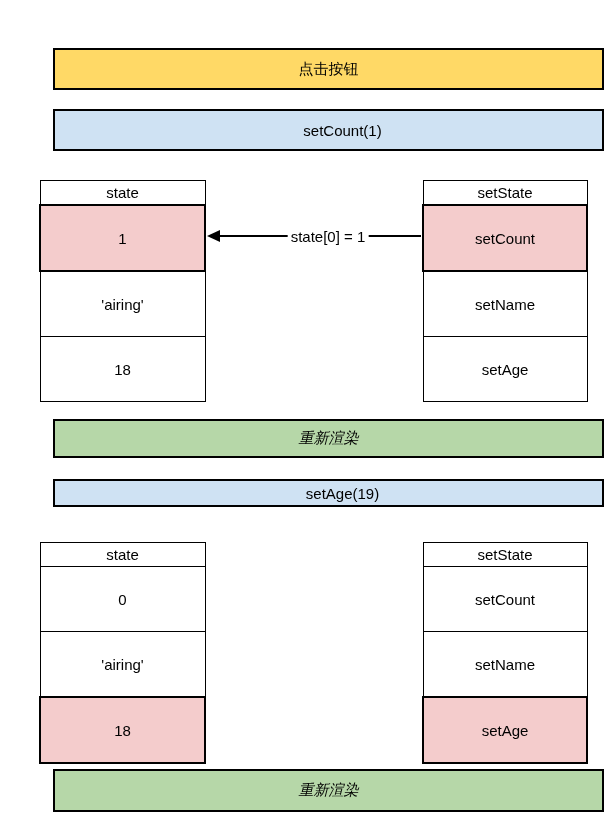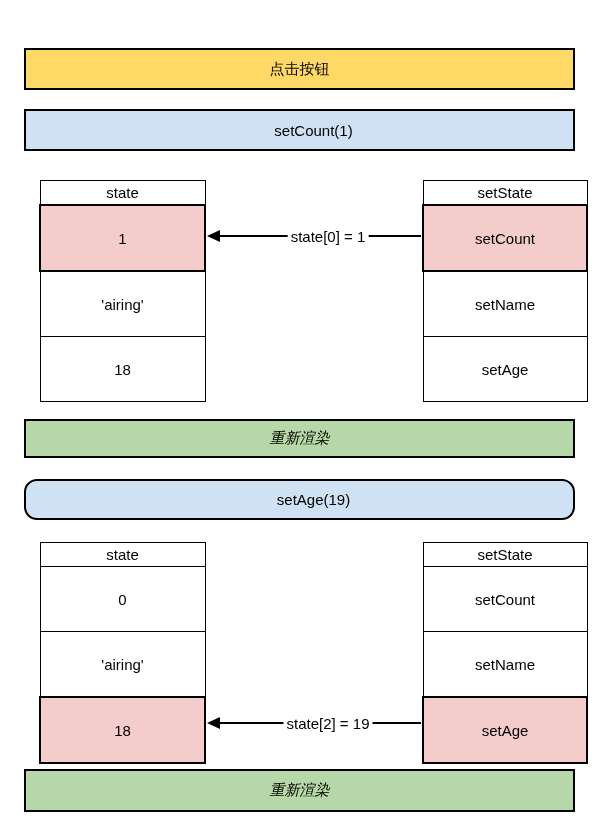--- a/index.html
+++ b/index.html
@@ -12,36 +12,36 @@
   #canvas {
     position: relative;
     width: 610px;
     height: 830px;
     background: #fff;
     overflow: hidden;
   }
   
   .bar {
     position: absolute;
-    left: 24px;
+    left: 53px;
     width: 551px;
     box-sizing: border-box;
     border: 2px solid var(--border);
     display: flex;
     align-items: center;
     justify-content: center;
     font-size: 15px;
   }
   .bar-yellow { background: var(--yellow); }
   .bar-blue   { background: var(--blue); padding-left: 28px; }
   .bar-green  { background: var(--green); font-style: italic; }
   #bar-click     { top: 48px;  height: 42px; }
   #bar-setcount  { top: 109px; height: 42px; }
   #bar-rerender1 { top: 419px; height: 39px; }
-  #bar-setage    { top: 479px; height: 41px; border-radius: 13px; }
+  #bar-setage    { top: 479px; height: 28px; }
   #bar-rerender2 { top: 769px; height: 43px; }
 
   
   table.box {
     position: absolute;
     border-collapse: collapse;
     table-layout: fixed;
     background: #fff;
   }
   table.box th, table.box td {
@@ -173,25 +173,18 @@
         </tr>
     <tr>
           <td>setName</td>
         </tr>
     <tr>
           <td class="hl">setAge</td>
         </tr>
   </tbody>
     </table>
 
-  <div id="arrow-2" class="arrow">
-    <svg width="216" height="22" viewBox="0 0 216 22">
-      <line x1="215" y1="11" x2="12" y2="11" stroke="#000" stroke-width="2"></line>
-      <polygon points="1,11 14,5 14,17" fill="#000"></polygon>
-    </svg>
-    <span class="arrow-label">state[2] = 19</span>
-  </div>
 
   <div id="bar-rerender2" class="bar bar-green">
     <span>重新渲染</span>
   </div>
 
 </div>
 
 </body></html>

